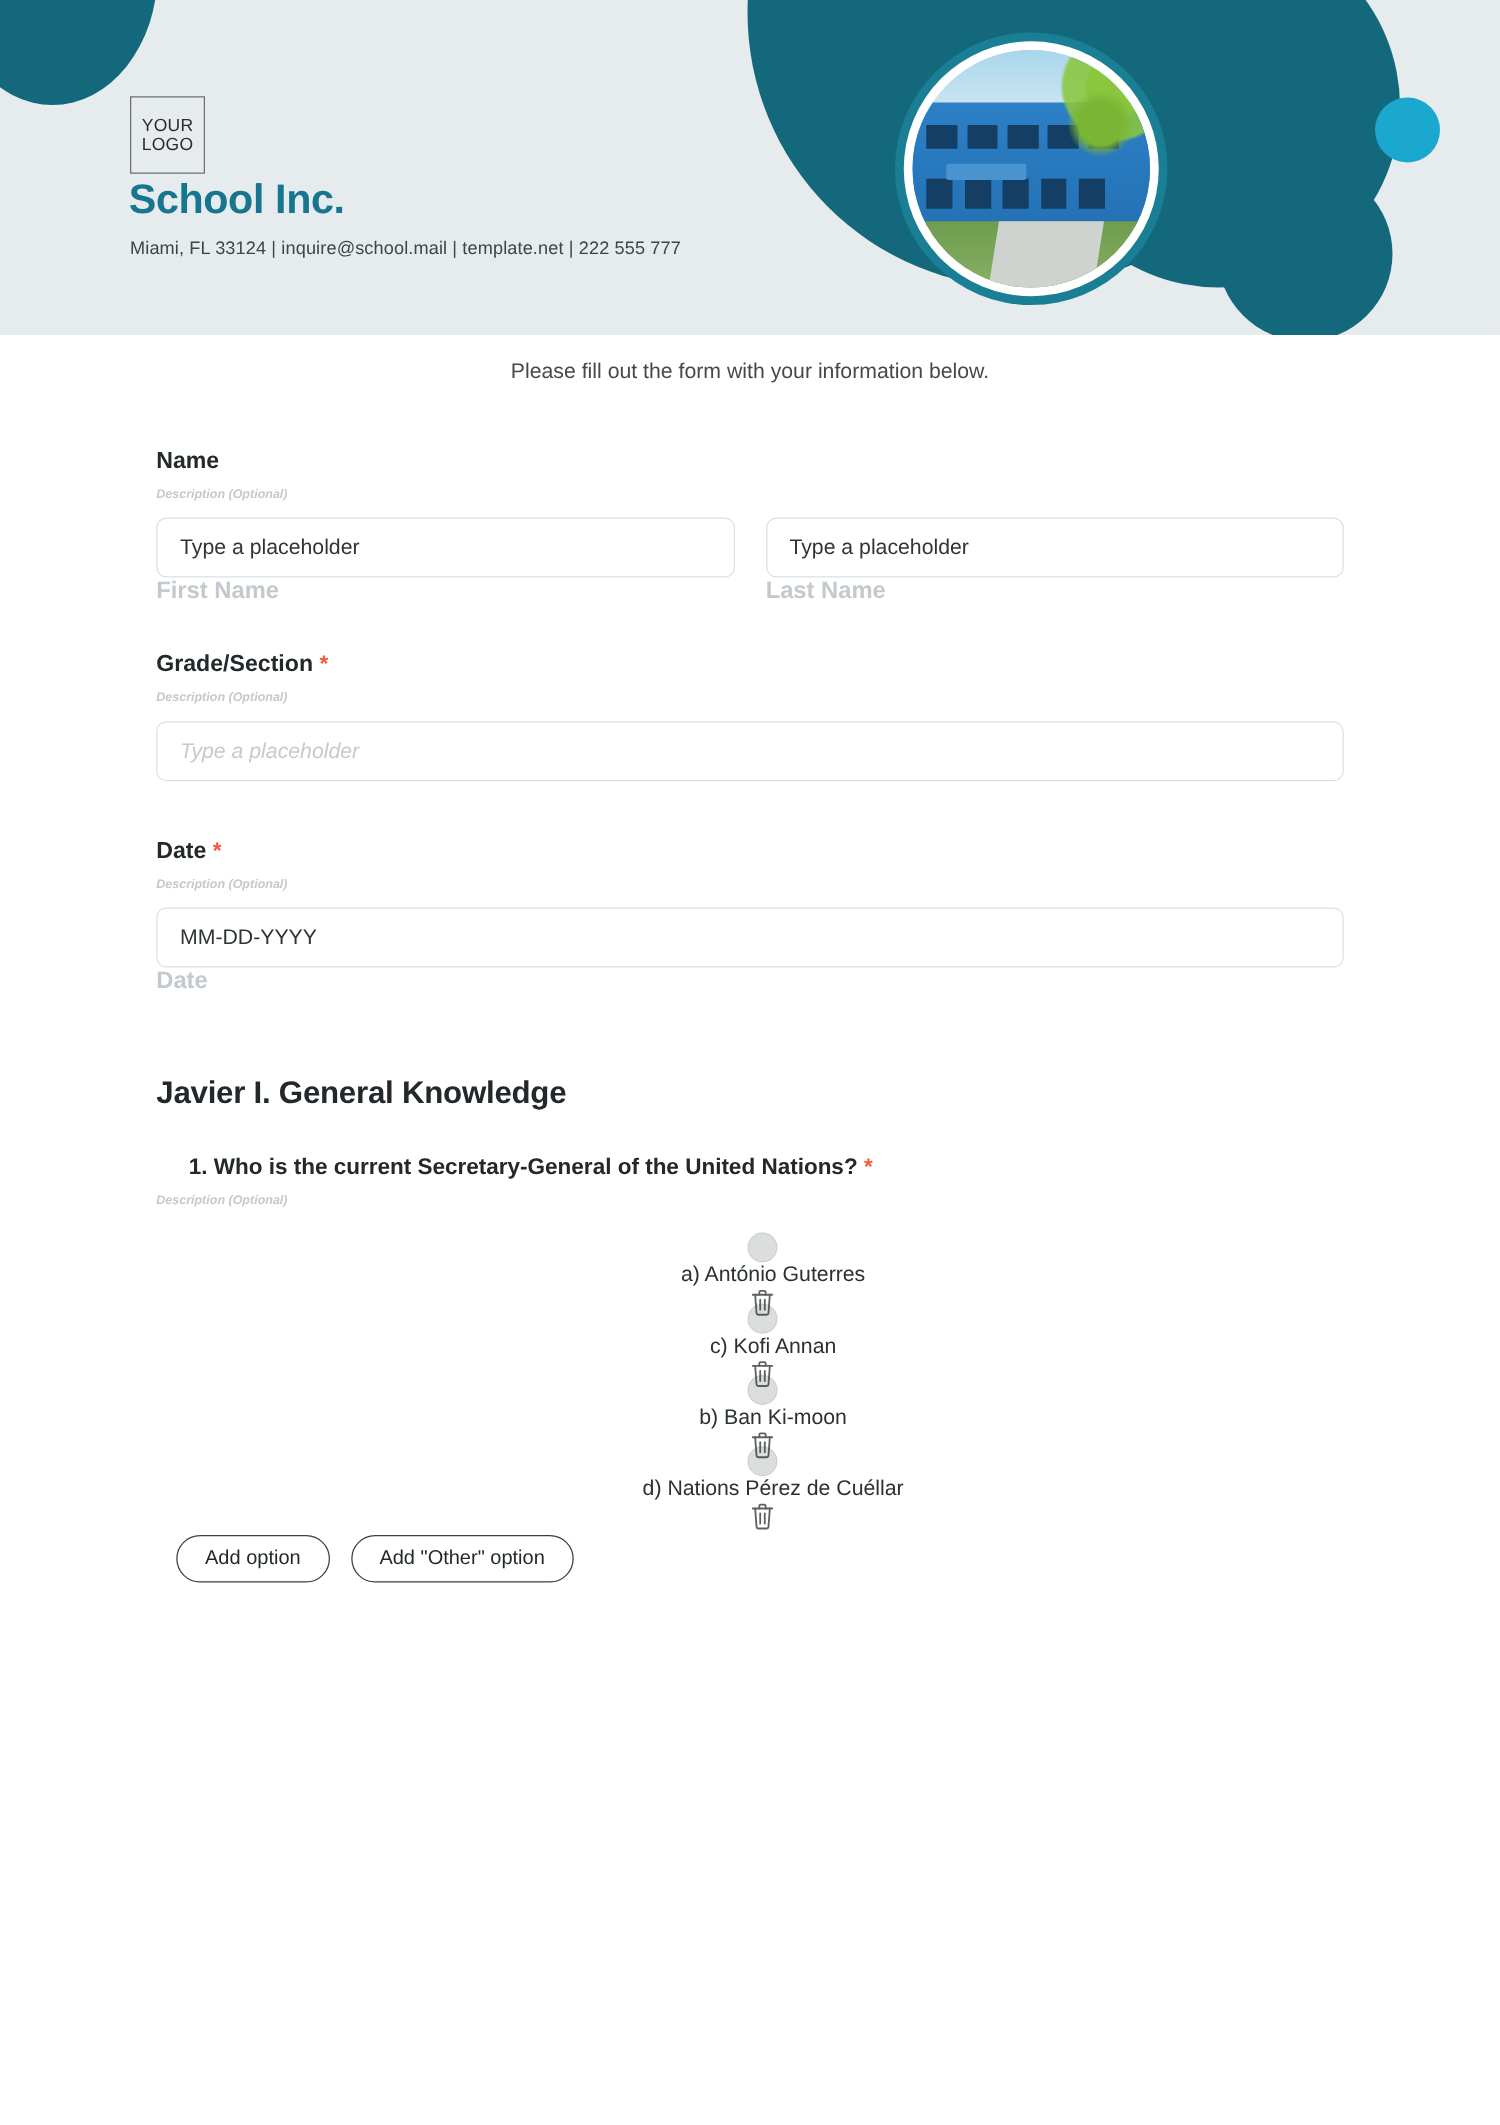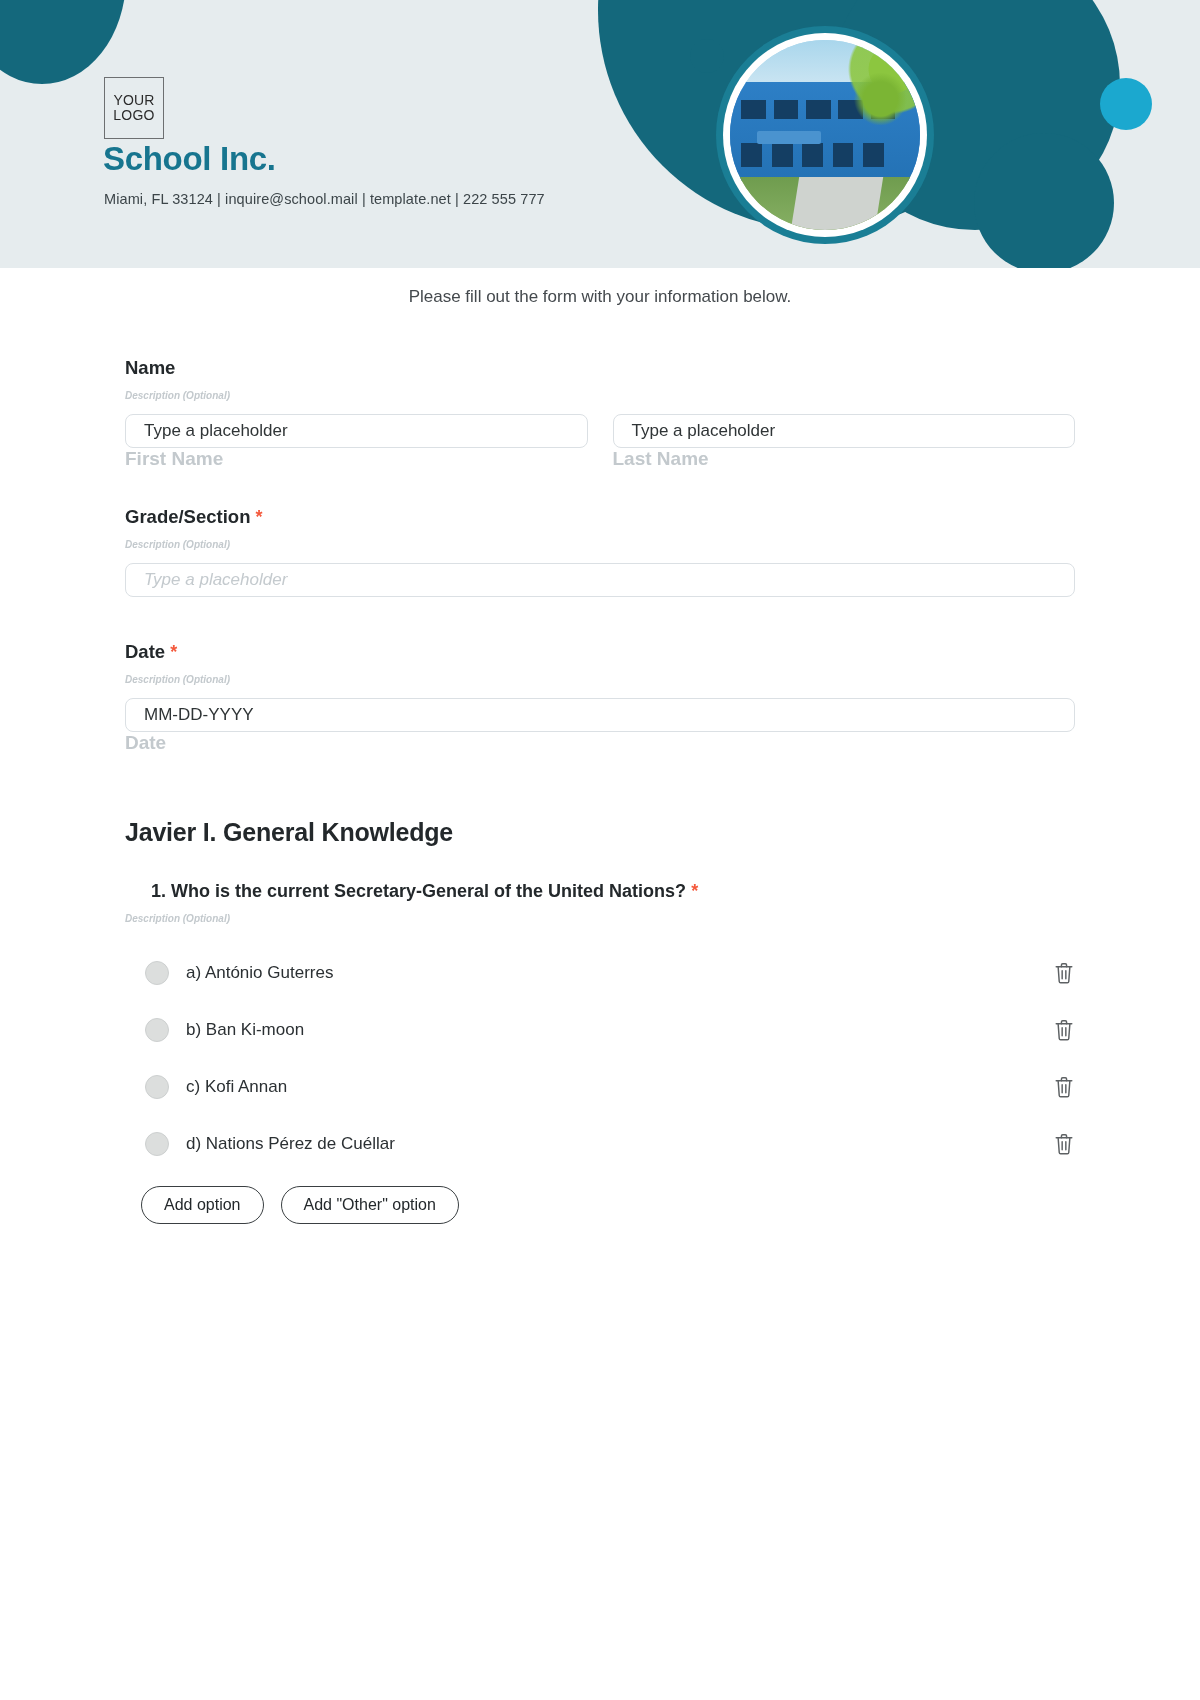--- a/index.html
+++ b/index.html
@@ -160,21 +160,21 @@
     font-size: 10px;
     font-style: italic;
     color: #c3c9cd;
     margin-bottom: 13px;
     font-weight: bold;
   }
   .row { display: flex; gap: 25px; }
   .col { flex: 1; }
   .text-input {
     width: 100%;
-    height: 34px;
+    height: 48px;
     border: 1px solid #dbe0e4;
     border-radius: 8px;
     padding: 0 18px;
     display: flex;
     align-items: center;
     font-size: 17px;
     color: #2f3436;
     background: #fff;
   }
   .text-input.placeholder-italic {
@@ -202,20 +202,21 @@
     color: #23282b;
     margin-bottom: 11px;
     margin-left: 26px;
   }
   .options { margin-top: 20px; }
   .option-row {
     display: flex;
     align-items: center;
     height: 57px;
     padding-left: 20px;
+    flex-direction: column;
   }
   .radio {
     width: 24px; height: 24px;
     border-radius: 50%;
     background: #dcdedd;
     border: 1px solid #cdd0d0;
     flex: none;
   }
   .option-label {
     margin-left: 17px;
@@ -343,33 +344,33 @@
             <path d="M3.5 6.2 H20.5"></path>
             <path d="M9.2 6.2 V4.2 a1.3 1.3 0 0 1 1.3-1.3 h3 a1.3 1.3 0 0 1 1.3 1.3 V6.2"></path>
             <path d="M5.6 6.2 L6.8 22.3 a1.5 1.5 0 0 0 1.5 1.4 h7.4 a1.5 1.5 0 0 0 1.5-1.4 L18.4 6.2"></path>
             <path d="M10 10.6 V19.4"></path>
             <path d="M14 10.6 V19.4"></path>
           </svg>
         </div>
 
         <div class="option-row">
           <div class="radio"></div>
-          <div class="option-label">b) Ban Ki-moon</div>
+          <div class="option-label">c) Kofi Annan</div>
           <svg class="trash" viewBox="0 0 24 26" fill="none" stroke="#3a3f42" stroke-width="1.6" stroke-linecap="round" stroke-linejoin="round">
             <path d="M3.5 6.2 H20.5"></path>
             <path d="M9.2 6.2 V4.2 a1.3 1.3 0 0 1 1.3-1.3 h3 a1.3 1.3 0 0 1 1.3 1.3 V6.2"></path>
             <path d="M5.6 6.2 L6.8 22.3 a1.5 1.5 0 0 0 1.5 1.4 h7.4 a1.5 1.5 0 0 0 1.5-1.4 L18.4 6.2"></path>
             <path d="M10 10.6 V19.4"></path>
             <path d="M14 10.6 V19.4"></path>
           </svg>
         </div>
 
         <div class="option-row">
           <div class="radio"></div>
-          <div class="option-label">c) Kofi Annan</div>
+          <div class="option-label">b) Ban Ki-moon</div>
           <svg class="trash" viewBox="0 0 24 26" fill="none" stroke="#3a3f42" stroke-width="1.6" stroke-linecap="round" stroke-linejoin="round">
             <path d="M3.5 6.2 H20.5"></path>
             <path d="M9.2 6.2 V4.2 a1.3 1.3 0 0 1 1.3-1.3 h3 a1.3 1.3 0 0 1 1.3 1.3 V6.2"></path>
             <path d="M5.6 6.2 L6.8 22.3 a1.5 1.5 0 0 0 1.5 1.4 h7.4 a1.5 1.5 0 0 0 1.5-1.4 L18.4 6.2"></path>
             <path d="M10 10.6 V19.4"></path>
             <path d="M14 10.6 V19.4"></path>
           </svg>
         </div>
 
         <div class="option-row">

